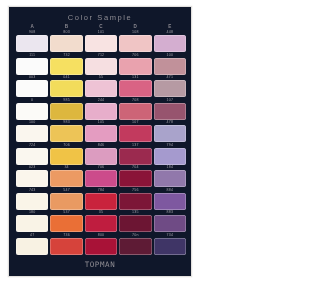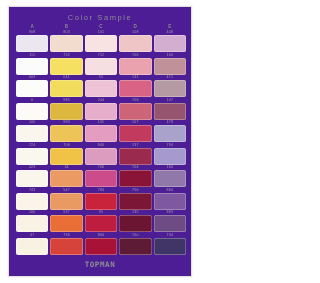--- a/index.html
+++ b/index.html
@@ -21,21 +21,21 @@
     height: 283px;
     background: #ffffff;
     box-sizing: border-box;
   }
   .card {
     position: absolute;
     left: 8px;
     top: 6px;
     width: 184px;
     height: 271px;
-    background: #4c1d95;
+    background: #0f172a;
     border: 1px solid #e2e0de;
     box-sizing: border-box;
     box-shadow: 0 0 0 0.5px #f2f1ef;
   }
   .title {
     position: absolute;
     left: 0;
     top: 6px;
     width: 100%;
     text-align: center;
@@ -90,21 +90,21 @@
     border-radius: 2.5px;
     box-shadow: inset 0 0 0 0.4px rgba(255,255,255,0.55);
   }
   .logo {
     position: absolute;
     left: 0;
     bottom: 7px;
     width: 100%;
     text-align: center;
     font-size: 7.5px;
-    font-weight: bold;
+    font-weight: normal;
     letter-spacing: 0.6px;
     color: #8f8d93;
     font-family: "DejaVu Sans Mono", monospace;
   }
 </style>
 </head>
 <body>
 
 <div id="page">
   <div class="card">

